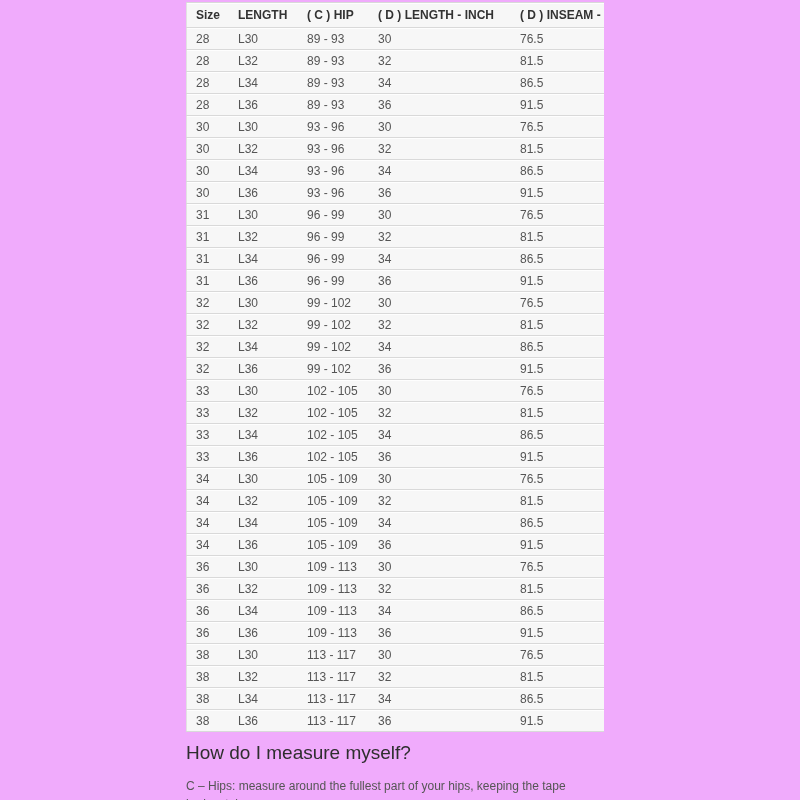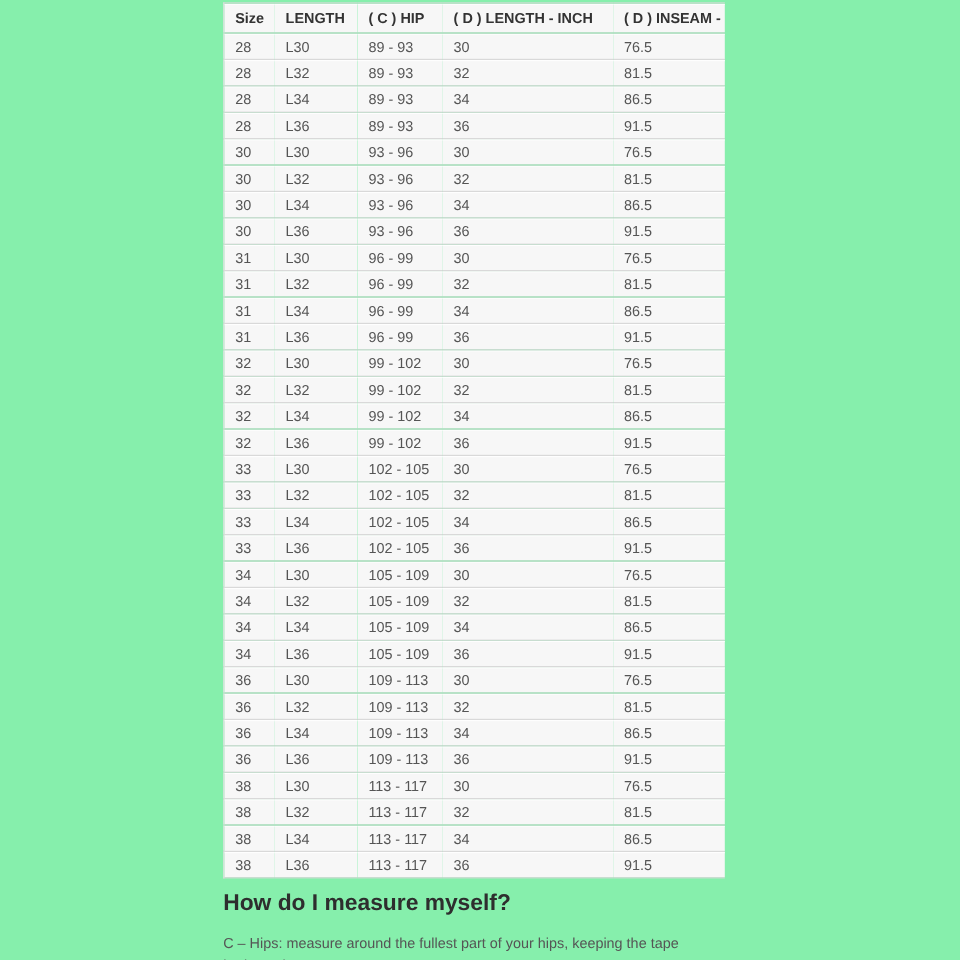--- a/index.html
+++ b/index.html
@@ -5,21 +5,21 @@
   html, body {
     margin: 0;
     padding: 0;
     background: #ffffff;
     font-family: "Liberation Sans", sans-serif;
   }
   .page {
     position: relative;
     width: 800px;
     height: 800px;
-    background: #86efac;
+    background: #f0abfc;
     overflow: hidden;
   }
   .chart-wrap {
     position: absolute;
     left: 186px;
     top: 2px;
     width: 418px;
   }
   table.size-chart {
     width: 418px;
@@ -53,21 +53,21 @@
   }
   table.size-chart th:nth-child(1), table.size-chart td:nth-child(1) { width: 33px; }
   table.size-chart th:nth-child(2), table.size-chart td:nth-child(2) { width: 60px; }
   table.size-chart th:nth-child(3), table.size-chart td:nth-child(3) { width: 62px; }
   table.size-chart th:nth-child(4), table.size-chart td:nth-child(4) { width: 133px; }
   table.size-chart th:nth-child(5), table.size-chart td:nth-child(5) { width: auto; }
   .measure-heading {
     margin: 9px 0 12px 0;
     padding: 0;
     font-size: 19px;
-    font-weight: bold;
+    font-weight: normal;
     color: #2e2e2e;
     line-height: 24px;
   }
   .measure-line {
     margin: 0;
     padding: 0;
     font-size: 12px;
     color: #555555;
     line-height: 18px;
   }

